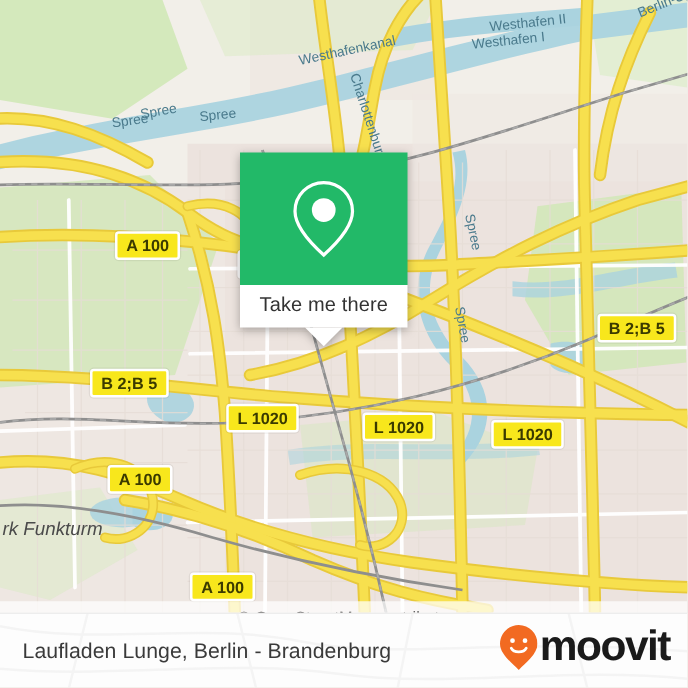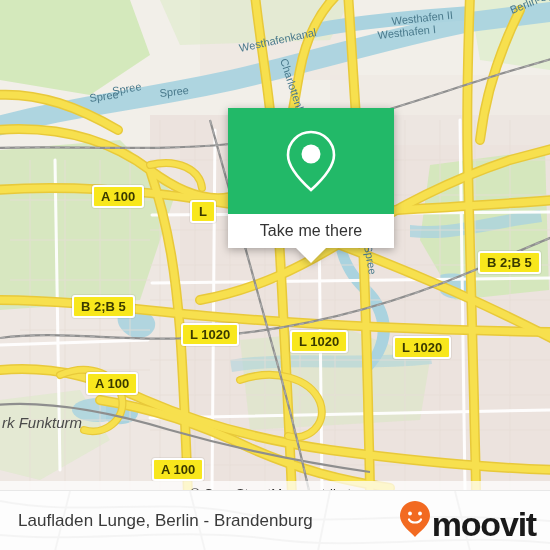--- a/index.html
+++ b/index.html
@@ -24,24 +24,23 @@
     display:flex; align-items:center;
     padding-left:10px;
     font-size:13px; color:#333;
     letter-spacing:0.1px;
     z-index:40;
     justify-content:center;
   }
 
   
   #popup-card{
-    position:absolute; left:192px; top:108px; width:166px;
+    position:absolute; left:192px; top:122px; width:134px;
     z-index:50;
     filter:drop-shadow(0 2px 4px rgba(0,0,0,0.30));
-    margin-left:36px;
   }
   #popup-green{
     height:106px; background:#22b968;
     display:flex; align-items:center; justify-content:center;
   }
   #popup-green svg{ display:block; }
   #popup-white{
     height:34px; background:#fff;
     display:flex; align-items:center; justify-content:center;
     position:relative;
@@ -69,21 +68,21 @@
   }
   #footer-bg{
     position:absolute; left:0; top:0; width:550px; height:60px;
     opacity:0.25; pointer-events:none;
   }
   #footer-title{
     font-size:17px; color:#3a3a3a; position:relative; z-index:2;
     letter-spacing:0.05px;
   }
   #brand-logo{
-    display:flex; align-items:flex-end; gap:2px; position:relative; z-index:2;
+    display:flex; align-items:flex-start; gap:2px; position:relative; z-index:2;
   }
   #brand-wordmark{
     font-size:34px; font-weight:bold; color:#1a1a1a;
     letter-spacing:-1.2px; line-height:1;
   }
 </style>
 </head>
 <body>
 
 <div id="map-canvas">

